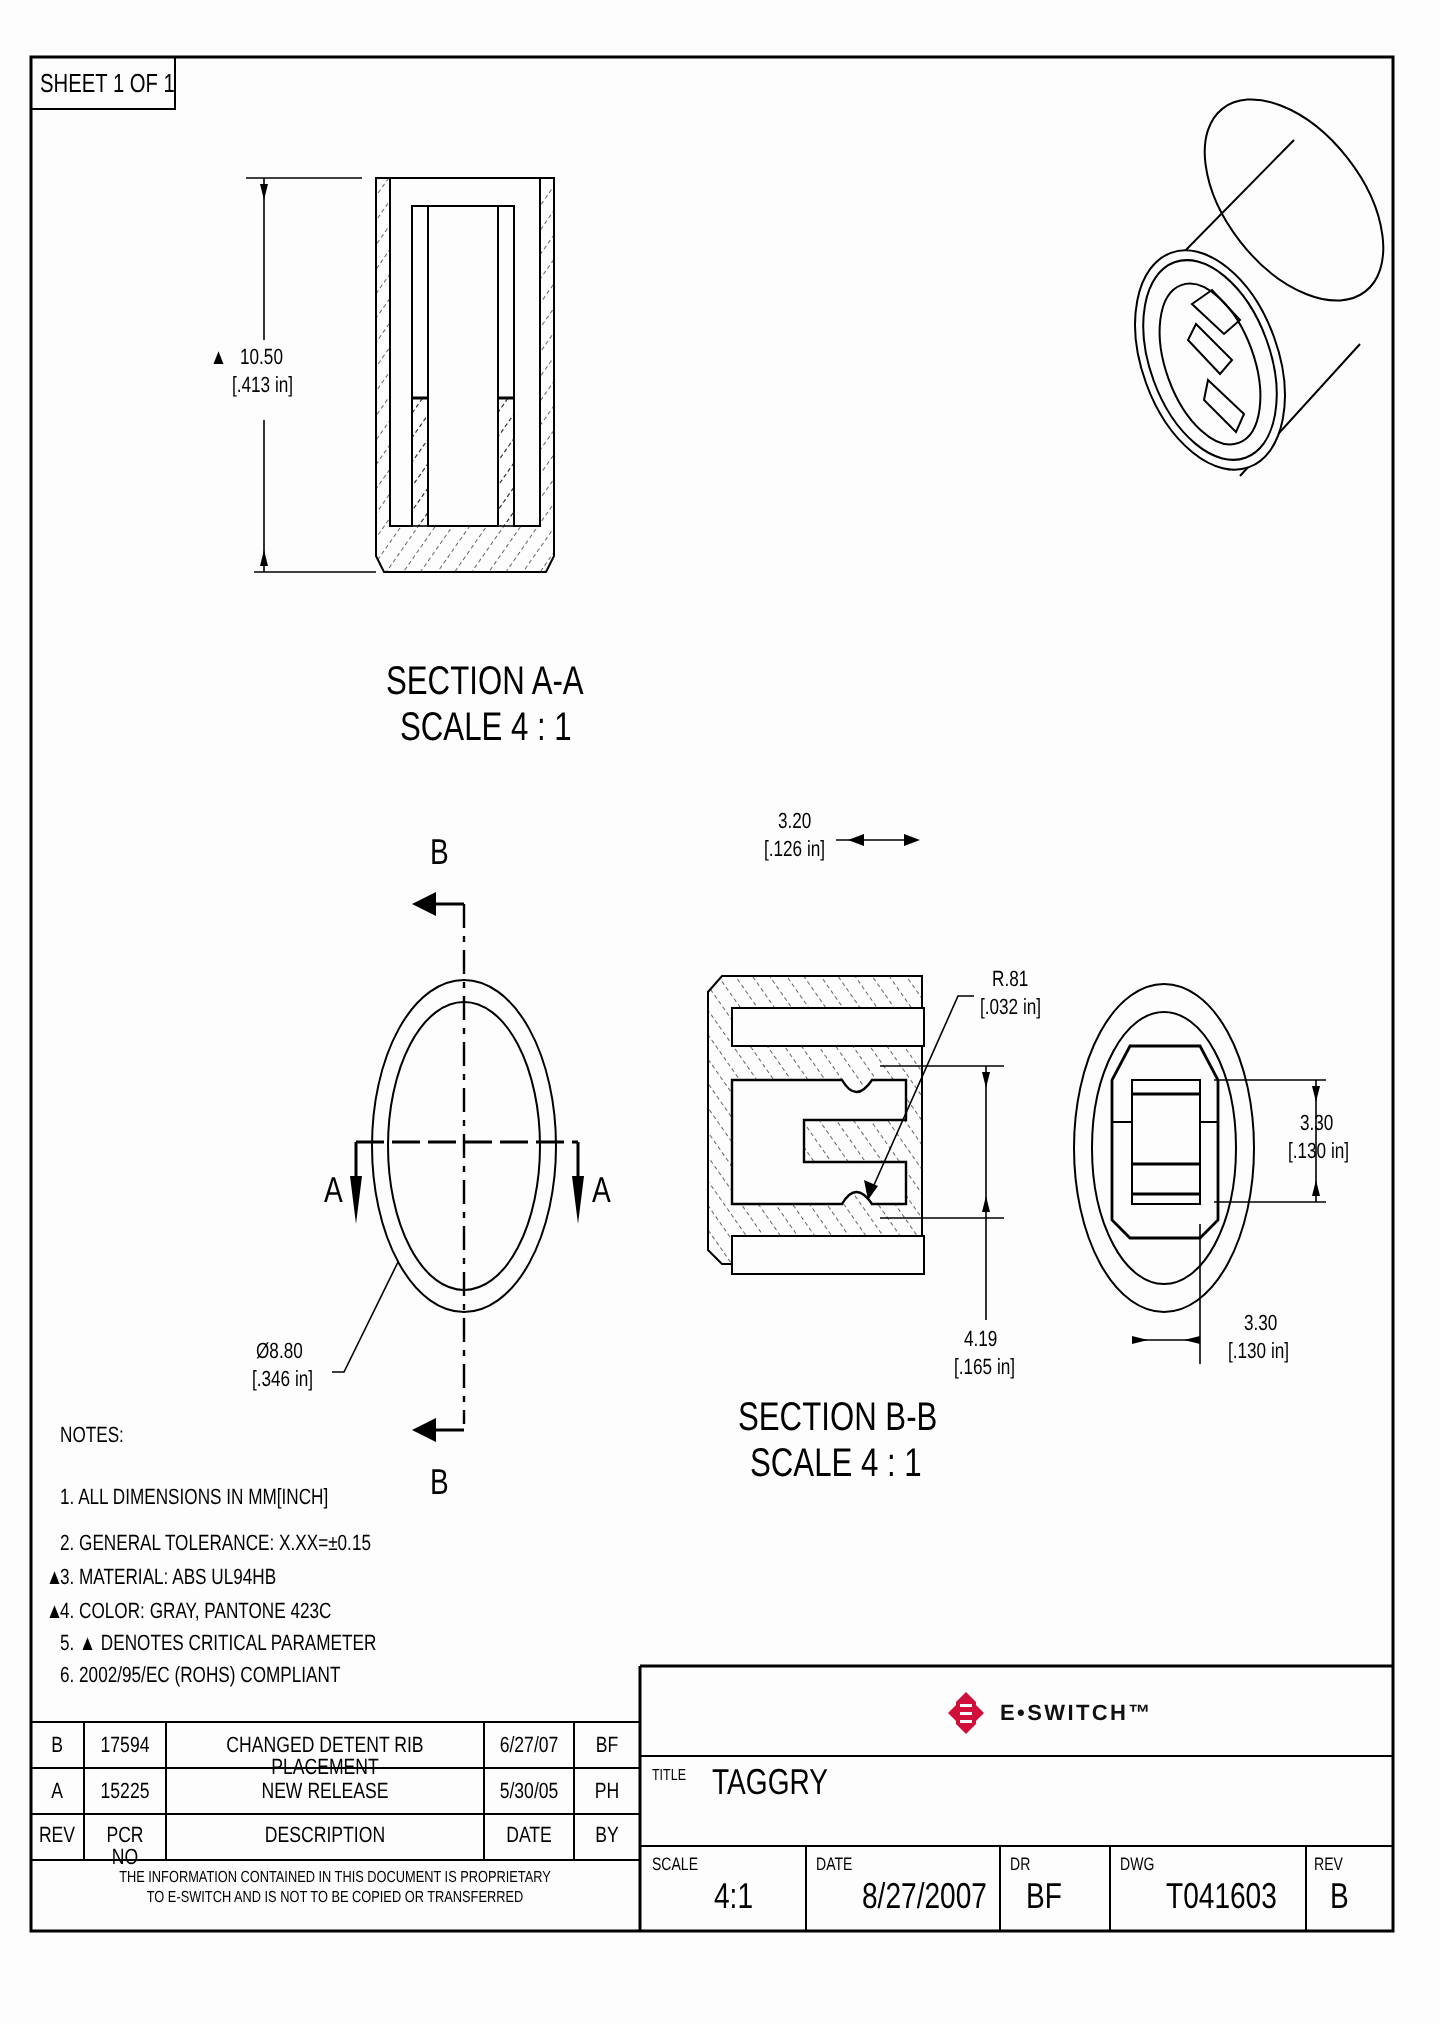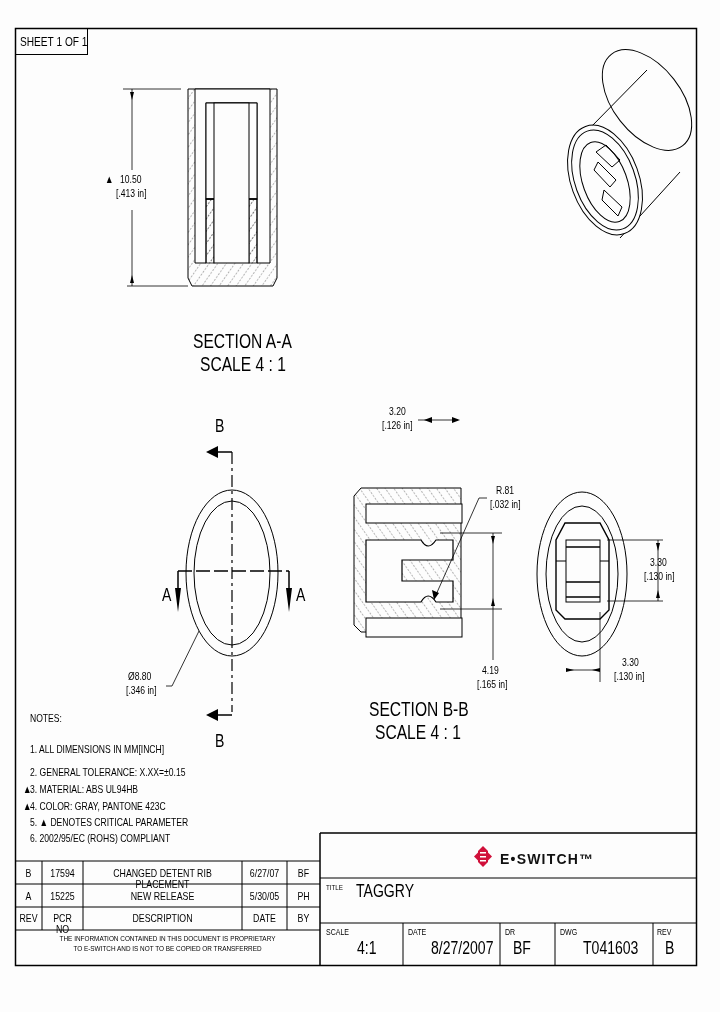--- a/index.html
+++ b/index.html
@@ -6,21 +6,21 @@
   body { width: 720px; height: 1012px; position: relative; overflow: hidden;
          font-family: "Liberation Sans", "DejaVu Sans", sans-serif; color: #000; }
   svg { position: absolute; left: 0; top: 0; }
   .t { position: absolute; white-space: nowrap; font-family: "Liberation Sans", "DejaVu Sans", sans-serif;
        transform: scaleX(0.78); transform-origin: left top; line-height: 1; }
   .sm { font-size: 11px; }
   .md { font-size: 13px; }
   .lg { font-size: 18px; }
   .xl { font-size: 20px; }
   .tb-cell { position: absolute; text-align: center; font-size: 11px; transform: scaleX(0.8); line-height:1; }
-  .logo-text { position: absolute; font-weight: bold; font-size: 14px; letter-spacing: 1.2px; color:#111; }
+  .logo-text { position: absolute; font-weight: bold; font-size: 11px; letter-spacing: 1.2px; color:#111; }
 </style>
 </head>
 <body>
 
 <svg width="720" height="1012" viewBox="0 0 720 1012">
   <defs>
     <pattern id="hatch" patternUnits="userSpaceOnUse" width="7" height="7" patternTransform="rotate(35)">
       <line x1="0" y1="0" x2="0" y2="7" stroke="#000" stroke-width="0.6" stroke-dasharray="2,1.5"></line>
     </pattern>
     <pattern id="hatch2" patternUnits="userSpaceOnUse" width="7" height="7" patternTransform="rotate(-35)">

